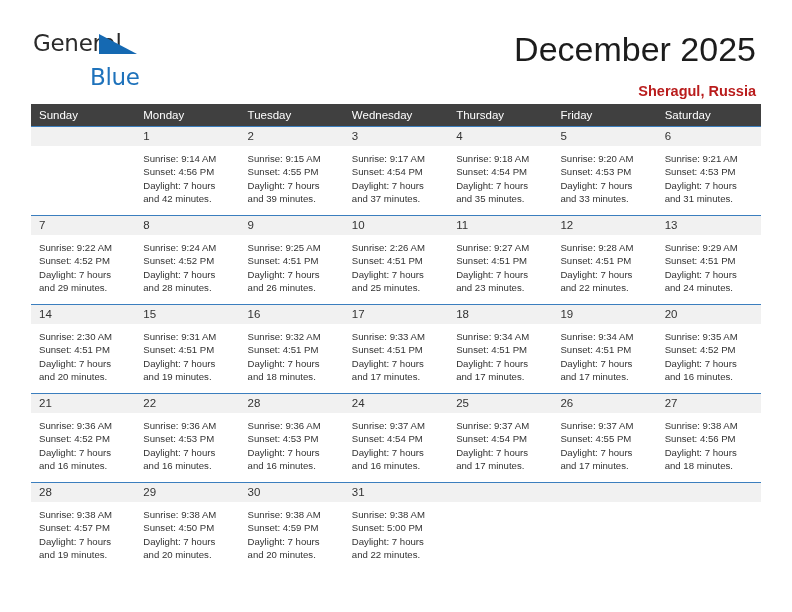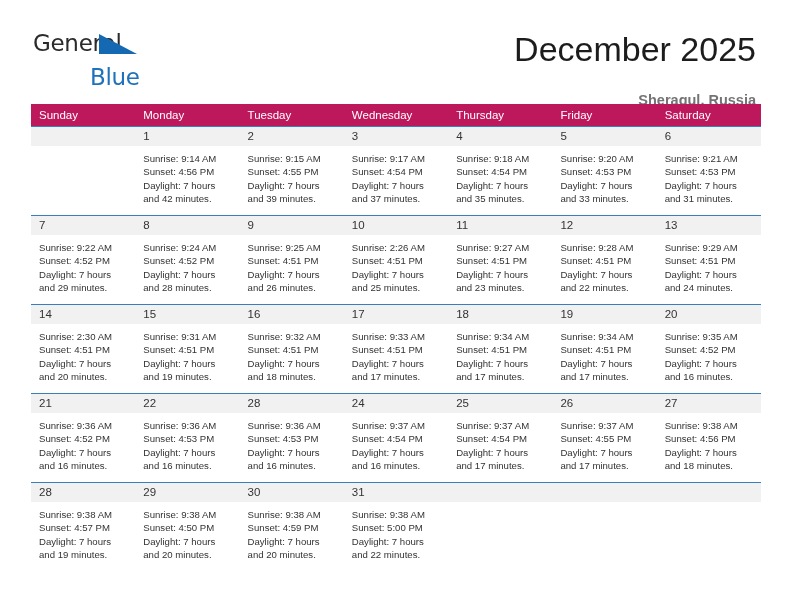--- a/index.html
+++ b/index.html
@@ -76,38 +76,38 @@
     font-size: 34px;
     font-weight: 400;
     color: #1c1c1c;
     letter-spacing: 0px;
     line-height: 1.15;
     font-family: "Liberation Sans", sans-serif;
   }
   .cal-subtitle {
     font-size: 14.5px;
     font-weight: 700;
-    color: #737373;
-    margin-top: 23px;
+    color: #b91c1c;
+    margin-top: 14px;
     line-height: 1.15;
     font-family: "Liberation Sans", sans-serif;
   }
 
   
   .calendar {
     position: absolute;
     left: 31px;
     top: 104px;
     width: 730px;
     border-collapse: collapse;
     table-layout: fixed;
   }
 
   .calendar th {
-    background: #be185d;
+    background: #404040;
     color: #ffffff;
     font-size: 11.5px;
     font-weight: 400;
     text-align: left;
     padding: 5px 0 5px 8px;
     height: 20px;
     box-sizing: border-box;
     border: none;
     font-family: "Liberation Sans", sans-serif;
   }

